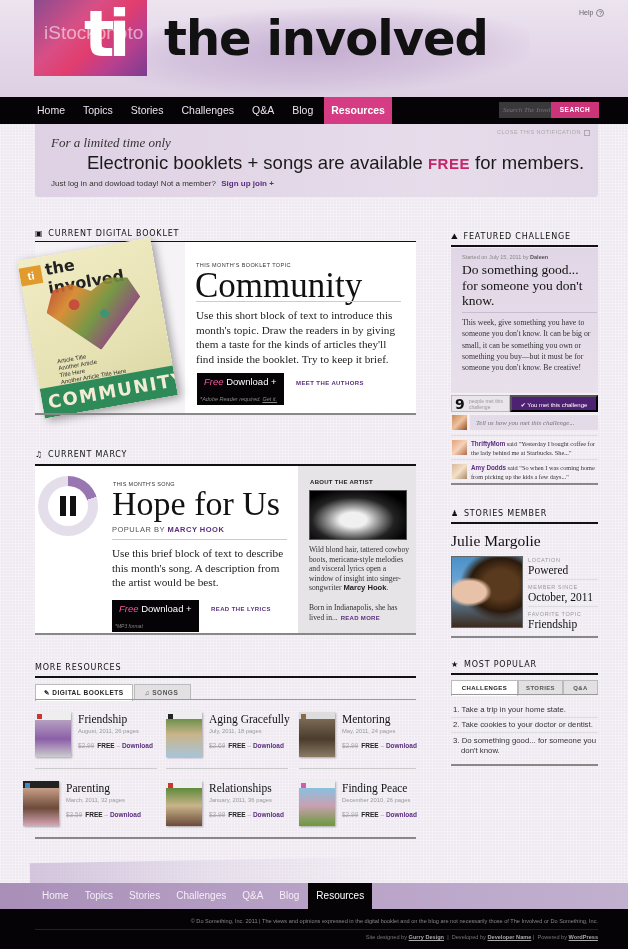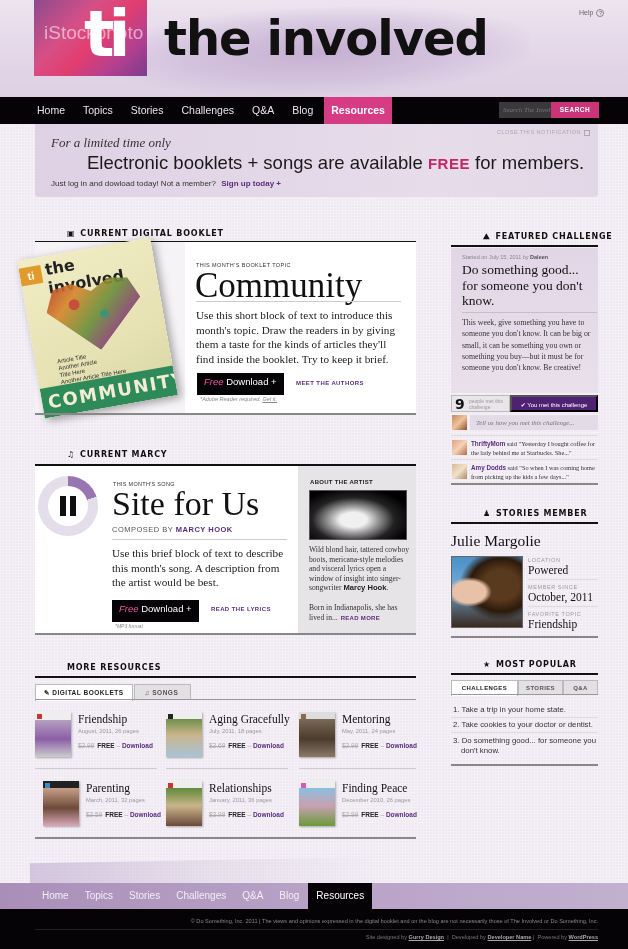--- a/index.html
+++ b/index.html
@@ -49,42 +49,42 @@
 .notice { position: absolute; left: 35px; top: 124px; width: 563px; height: 73px; background: linear-gradient(90deg, #ded1e4, #e6dcea 70%, #e1d7e6); border-radius: 0 0 3px 3px; }
 .notice .close { position: absolute; right: 8px; top: 5px; font-size: 5.5px; color: #aaa; letter-spacing: 0.5px; }
 .notice .close .box { display: inline-block; width: 6px; height: 6px; border: 1px solid #aaa; margin-left: 3px; vertical-align: middle; }
 .notice .kicker { position: absolute; left: 16px; top: 11px; font-family: "Liberation Serif", serif; font-style: italic; font-size: 13px; color: #333; }
 .notice .headline { position: absolute; left: 16px; top: 28px; font-size: 18.5px; color: #1a1a1a; white-space: nowrap; margin-left: 36px; }
 .notice .headline .free { color: #c3266a; font-weight: bold; font-size: 15px; letter-spacing: 0.5px; }
 .notice .sub { position: absolute; left: 16px; top: 55px; font-size: 8px; color: #333; }
 .notice .sub .signup { color: #5a2d7e; font-weight: bold; margin-left: 3px; }
 
 
-.sec-head { position: absolute; font-size: 8px; font-weight: bold; letter-spacing: 0.8px; color: #111; font-family: "DejaVu Sans", sans-serif; margin-left: 32px; }
+.sec-head { position: absolute; font-size: 8px; font-weight: normal; letter-spacing: 0.8px; color: #111; font-family: "DejaVu Sans", sans-serif; }
 .sec-head .ic { display: inline-block; margin-right: 5px; font-size: 8px; }
 .rule { position: absolute; height: 2px; background: #111; }
 .rule.thin { height: 1px; background: #777; }
 
 
 .booklet-panel { position: absolute; left: 35px; top: 242px; width: 381px; height: 171px; background: #f6f3f7; }
 .booklet-panel .white { position: absolute; left: 150px; top: 0; width: 231px; height: 171px; background: #fff; }
 .cover { position: absolute; left: 30px; top: 248px; width: 135px; height: 160px; transform: rotate(-10deg);
   background: linear-gradient(160deg, #f1ecc4 0%, #e6e2b4 60%, #d8d5a2 100%); box-shadow: 3px 3px 8px rgba(0,0,0,0.35); overflow: hidden; }
 .cover .ti { position: absolute; left: 0; top: 8px; width: 22px; height: 18px; background: #e19a2c; color: #fff; font-weight: bold; font-size: 11px; text-align: center; line-height: 18px; }
 .cover .name { position: absolute; left: 26px; top: 4px; font-family: "DejaVu Sans", sans-serif; font-size: 16px; color: #222; font-weight: bold; }
 .cover .heart { position: absolute; left: 20px; top: 32px; width: 95px; height: 70px;
   background: radial-gradient(circle at 30% 30%, #c43d2e 0 6%, transparent 7%), radial-gradient(circle at 60% 50%, #2f8a6c 0 6%, transparent 7%),
   linear-gradient(135deg, #b83a2b, #d6862b, #6a8f3a, #8b3a7c, #c8402e); clip-path: polygon(50% 100%, 0 35%, 10% 5%, 30% 0, 50% 15%, 70% 0, 90% 5%, 100% 35%); opacity: 0.9; }
 .cover .arts { position: absolute; left: 22px; top: 103px; font-size: 6px; color: #333; line-height: 7px; }
 .cover .band { position: absolute; left: 0; top: 130px; width: 135px; height: 30px; background: #2f8a5a; color: #f3ecd5; font-size: 18px; font-weight: bold; letter-spacing: 1.5px; line-height: 30px; padding-left: 6px; font-family: "DejaVu Sans", sans-serif; }
 .bk-kicker { position: absolute; left: 196px; top: 262px; font-size: 5.5px; letter-spacing: 0.4px; color: #333; }
 .bk-title { position: absolute; left: 195px; top: 266px; font-family: "Liberation Serif", serif; font-size: 35px; color: #111; }
 .bk-divider { position: absolute; left: 196px; top: 301px; width: 205px; height: 1px; background: #ccc; }
 .bk-desc { position: absolute; left: 196px; top: 308px; width: 210px; font-family: "Liberation Serif", serif; font-size: 11.2px; line-height: 14.5px; color: #222; }
-.dl-btn { position: absolute; height: 22px; background: #050305; color: #fff; font-size: 9.5px; line-height: 18px; padding: 0 7px; white-space: nowrap; }
+.dl-btn { position: absolute; height: 32px; background: #050305; color: #fff; font-size: 9.5px; line-height: 18px; padding: 0 7px; white-space: nowrap; }
 .dl-btn .f { color: #ee5aa0; font-style: italic; }
 .bk-dl { left: 197px; top: 373px; }
 .bk-meet { position: absolute; left: 296px; top: 380px; font-size: 6px; font-weight: bold; letter-spacing: 0.4px; color: #5a2d7e; }
 .bk-note { position: absolute; left: 200px; top: 396px; font-size: 5.5px; color: #888; font-style: italic; }
 .bk-note u { color: #888; }
 
 
 .song-panel { position: absolute; left: 35px; top: 466px; width: 381px; height: 167px; background: #fff; }
 .song-panel .artist-bg { position: absolute; left: 263px; top: 0; width: 118px; height: 167px; background: #e6e4e6; }
 .player { position: absolute; left: 38px; top: 476px; width: 60px; height: 60px; border-radius: 50%;
@@ -205,21 +205,21 @@
 <div class="notice">
   <div class="close"><span>CLOSE THIS NOTIFICATION</span><span class="box"></span></div>
   <div class="kicker">For a limited time only</div>
   <div class="headline">
     <span>Electronic booklets + songs are available</span>
     <span class="free">FREE</span>
     <span>for members.</span>
   </div>
   <div class="sub">
     <span>Just log in and dowload today!  Not a member?</span>
-    <a class="signup"><span>Sign up today</span> <span>+</span></a>
+    <a class="signup"><span>Sign up join</span> <span>+</span></a>
   </div>
 </div>
 
 <div class="sec-head" style="left:35px; top:229px;">
   <span class="ic">▣</span><span>CURRENT DIGITAL BOOKLET</span>
 </div>
 <div class="rule" style="left:35px; top:241px; width:381px;"></div>
 <div class="booklet-panel">
     <div class="white"></div>
   </div>
@@ -250,22 +250,22 @@
 <div class="rule" style="left:35px; top:464px; width:381px;"></div>
 <div class="song-panel">
     <div class="artist-bg"></div>
   </div>
 <div class="player">
   <div class="inner"></div>
   <div class="bar" style="left:22px;"></div>
   <div class="bar" style="left:32px;"></div>
 </div>
 <div class="song-kicker">THIS MONTH'S SONG</div>
-<div class="song-title">Site for Us</div>
-<div class="song-by"><span>COMPOSED BY</span> <b>MARCY HOOK</b></div>
+<div class="song-title">Hope for Us</div>
+<div class="song-by"><span>POPULAR BY</span> <b>MARCY HOOK</b></div>
 <div class="song-divider"></div>
 <div class="song-desc">Use this brief block of text to describe this month's song. A description from the artist would be best.</div>
 <a class="dl-btn song-dl"><span class="f">Free</span> <span>Download +</span></a>
 <a class="song-lyrics">READ THE LYRICS</a>
 <div class="song-note">*MP3 format</div>
 <div class="artist-head">ABOUT THE ARTIST</div>
 <div class="artist-photo"></div>
 <div class="artist-bio"><span>Wild blond hair, tattered cowboy boots, mericana-style melodies and visceral lyrics open a window of insight into singer-songwriter</span> <b>Marcy Hook</b><span>.</span></div>
 <div class="artist-bio2"><span>Born in Indianapolis, she has lived in...</span><a class="rm">READ MORE</a></div>
 <div class="rule thin" style="left:35px; top:633px; width:381px; height:2px; background:#888;"></div>
@@ -302,21 +302,21 @@
     </div>
   <div class="t">Mentoring</div>
   <div class="m">May, 2011, 24 pages</div>
   <div class="p"><s>$2.99</s><b>FREE</b> <span class="sep">–</span> <a>Download</a></div>
 </div>
 
 <div class="res-div" style="left:35px; top:768px;"></div>
 <div class="res-div" style="left:166px; top:768px;"></div>
 <div class="res-div" style="left:299px; top:768px; width:117px;"></div>
 
-<div class="res" style="left:43px; top:781px;">
+<div class="res" style="left:23px; top:781px;">
   <div class="thumb" style="background:linear-gradient(180deg,#222 0 15%,#c9a089 15%,#6d4a3a 60%,#d8a8b8 100%);">
       <span class="mini" style="background:#3a8ac8;"></span>
     </div>
   <div class="t">Parenting</div>
   <div class="m">March, 2011, 32 pages</div>
   <div class="p"><s>$3.59</s><b>FREE</b> <span class="sep">–</span> <a>Download</a></div>
 </div>
 <div class="res" style="left:166px; top:781px;">
   <div class="thumb" style="background:linear-gradient(180deg,#eee 0 15%,#5e8a3a 15%,#c9b48a 55%,#6a4a3a 100%);">
       <span class="mini"></span>

